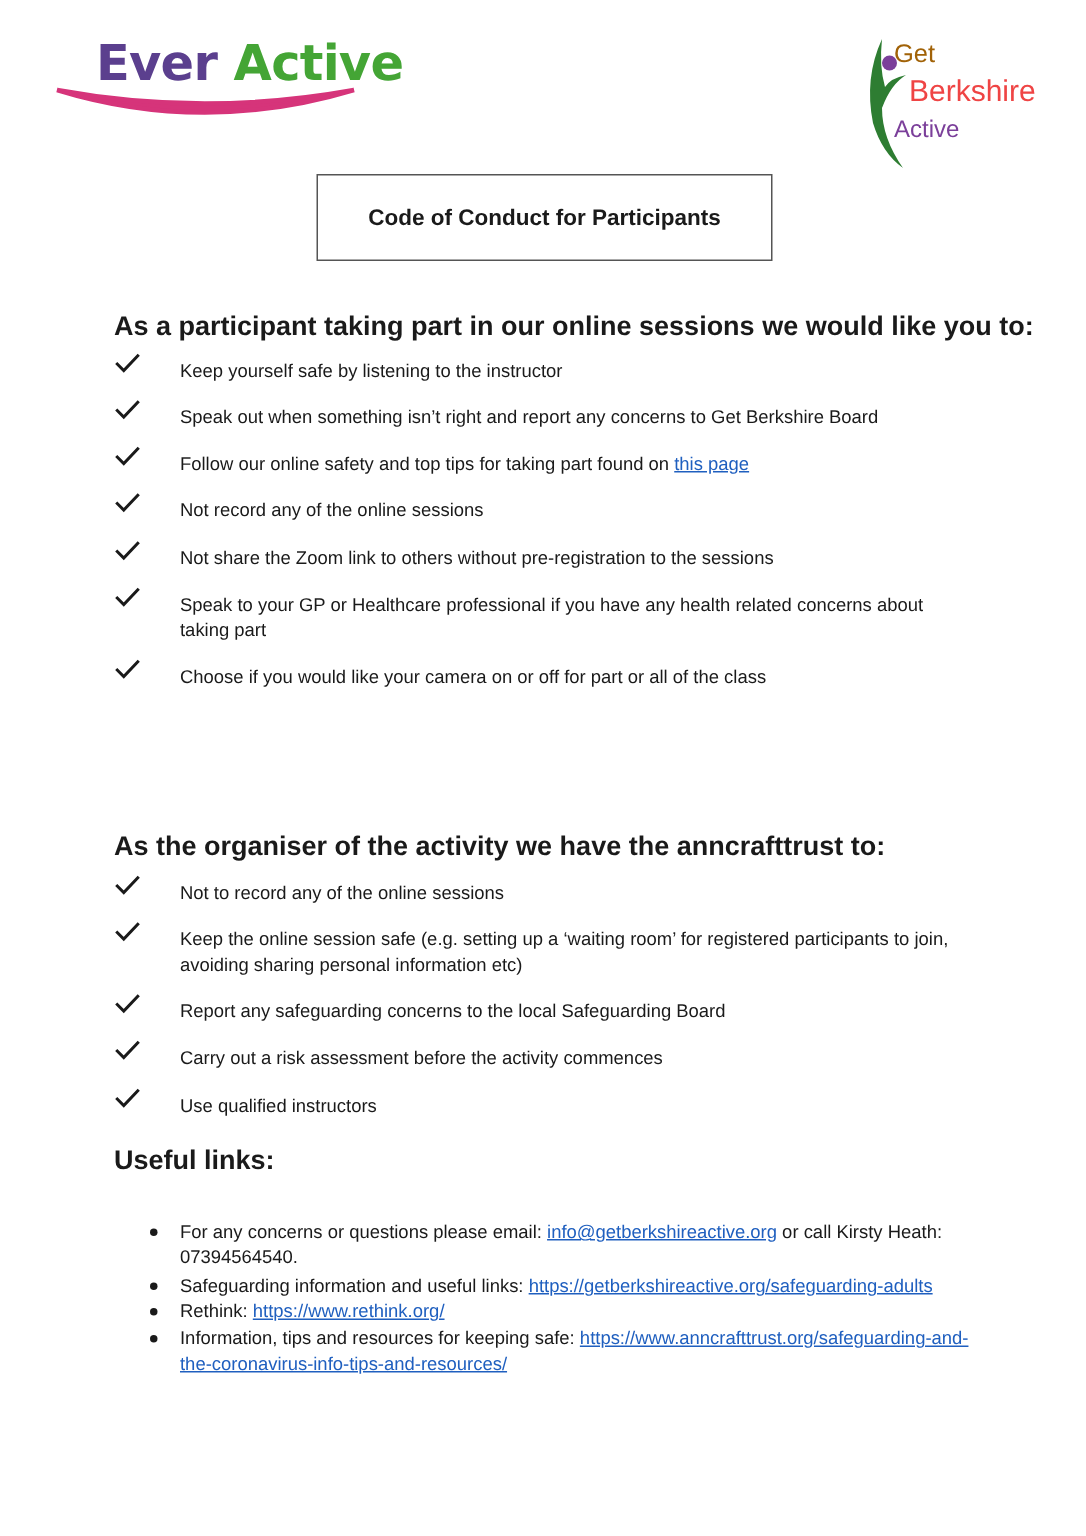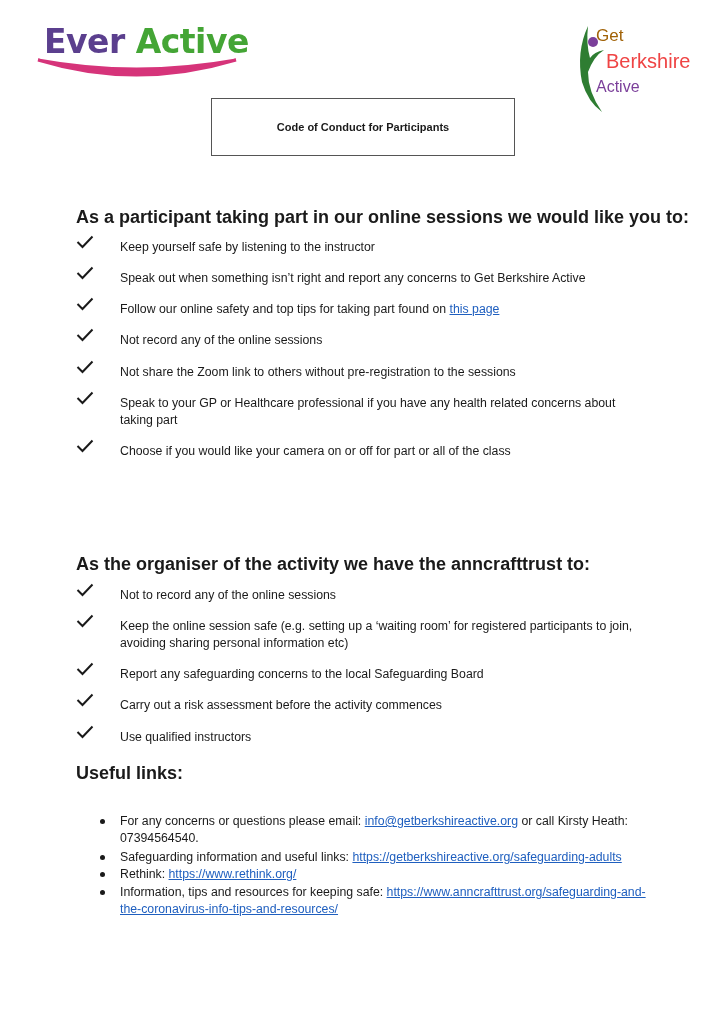--- a/index.html
+++ b/index.html
@@ -4,35 +4,35 @@
 <style>
   html, body { margin: 0; padding: 0; background: #ffffff; }
   body { width: 724px; height: 1024px; position: relative; overflow: hidden;
          font-family: "Liberation Sans", sans-serif; color: #1a1a1a; }
   .abs { position: absolute; }
 
   
   #ever-logo { left: 36px; top: 22px; width: 205px; height: 62px; }
   #ever-logo .t { position: absolute; top: 0; left: 8px; font-family: "DejaVu Sans", sans-serif;
                   font-size: 33px; font-weight: bold; letter-spacing: -0.5px; white-space: nowrap; }
-  #ever-logo .t .ever { color: #5b3f8e; }
+  #ever-logo .t .ever { color: #5b3f8e; margin-left: 20px; }
   #ever-logo .t .active { color: #44a535; }
   #ever-logo svg { position: absolute; left: 0; top: 32px; }
 
   
   #gba-logo { left: 574px; top: 22px; width: 110px; height: 92px; }
   #gba-logo svg { position: absolute; left: 0; top: 0; }
   #gba-logo .get { position: absolute; left: 22px; top: 4px; font-size: 17px; color: #a16207; }
   #gba-logo .berk { position: absolute; left: 32px; top: 28px; font-size: 20px; color: #ef4444; }
   #gba-logo .act { position: absolute; left: 22px; top: 56px; font-size: 16px; color: #7b3f9a; }
 
   
-  #title-box { left: 211px; top: 98px; width: 302px; height: 56px; border: 1px solid #555;
+  #title-box { left: 211px; top: 116px; width: 302px; height: 56px; border: 1px solid #555;
                display: flex; flex-direction: column; align-items: center; justify-content: center;
-               font-weight: bold; font-size: 11px; line-height: 21px; }
+               font-weight: bold; font-size: 15px; line-height: 21px; }
 
   .heading { font-weight: bold; font-size: 18px; left: 76px; }
   .item { left: 76px; width: 580px; font-size: 12.3px; line-height: 17px; }
   .item .check { position: absolute; left: 0; top: -4px; width: 18px; height: 14px; }
   .item .txt { position: absolute; left: 44px; width: 530px; }
   a.link { color: #1f5fbf; text-decoration: underline; }
 
   .bullet { left: 100px; width: 560px; font-size: 12.3px; line-height: 17px; }
   .bullet .dot { position: absolute; left: 0; top: 6px; width: 5px; height: 5px; border-radius: 50%; background: #1a1a1a; }
   .bullet .txt { position: absolute; left: 20px; width: 530px; }
@@ -70,21 +70,21 @@
     <div class="abs item" style="top: 239px;">
       <span class="check"><svg width="18" height="14" viewBox="0 0 18 14">
           <path d="M1.5 7 L6.5 12 L16.5 1.5" fill="none" stroke="#1a1a1a" stroke-width="2"></path>
         </svg></span>
       <span class="txt">Keep yourself safe by listening to the instructor</span>
     </div>
     <div class="abs item" style="top: 270px;">
       <span class="check"><svg width="18" height="14" viewBox="0 0 18 14">
           <path d="M1.5 7 L6.5 12 L16.5 1.5" fill="none" stroke="#1a1a1a" stroke-width="2"></path>
         </svg></span>
-      <span class="txt">Speak out when something isn’t right and report any concerns to Get Berkshire Active</span>
+      <span class="txt">Speak out when something isn’t right and report any concerns to Get Berkshire Board</span>
     </div>
     <div class="abs item" style="top: 301px;">
       <span class="check"><svg width="18" height="14" viewBox="0 0 18 14">
           <path d="M1.5 7 L6.5 12 L16.5 1.5" fill="none" stroke="#1a1a1a" stroke-width="2"></path>
         </svg></span>
       <span class="txt">Follow our online safety and top tips for taking part found on <a class="link">this page</a></span>
     </div>
     <div class="abs item" style="top: 332px;">
       <span class="check"><svg width="18" height="14" viewBox="0 0 18 14">
           <path d="M1.5 7 L6.5 12 L16.5 1.5" fill="none" stroke="#1a1a1a" stroke-width="2"></path>

